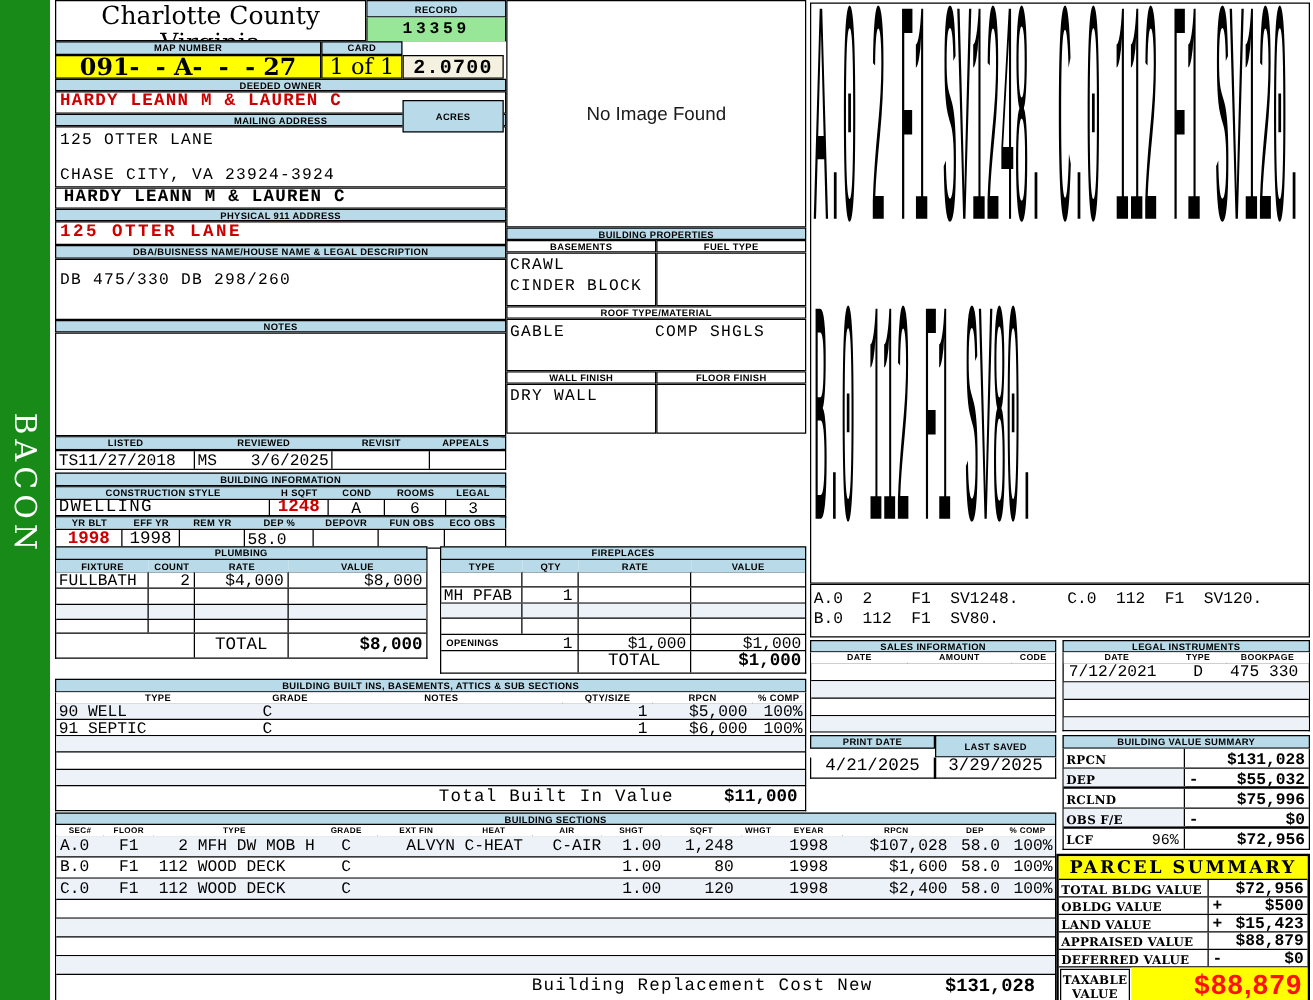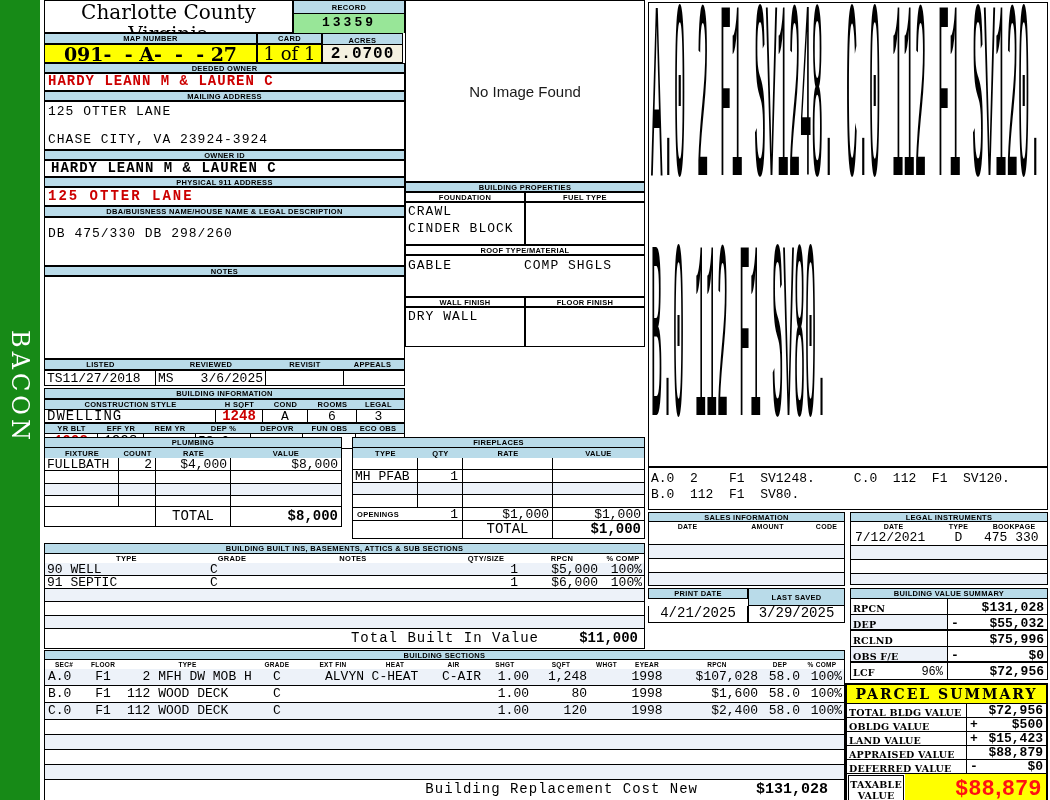--- a/index.html
+++ b/index.html
@@ -65,38 +65,37 @@
       </div>
       <div style="width:112px;">
         <div class="hdr" style="height:14px;">RECORD</div>
         <div class="bx b mono cell-c" style="height:19px;background:#98e698;font-size:13px;line-height:18px;letter-spacing:3px;border-top:none;">13359</div>
       </div>
     </div>
 
     <div class="row" style="height:11px;">
       <div class="hdr" style="width:213px;height:11px;">MAP NUMBER</div>
       <div class="hdr" style="width:65px;height:11px;">CARD</div>
-      <div class="hdr" style="width:81px;height:14px;">ACRES</div>
+      <div class="hdr" style="width:81px;height:26px;margin-top:47px;">ACRES</div>
     </div>
     <div class="row" style="height:19px;">
       <div class="bx cell-c pre" style="width:213px;background:#ffff00;font:bold 19px 'DejaVu Serif',serif;line-height:18px;">091-  - A-  -  - 27</div>
       <div class="bx cell-c" style="width:65px;background:#ffff00;font:18px 'DejaVu Serif',serif;line-height:18px;">1 of 1</div>
       <div class="bx cell-c mono b" style="width:81px;background:#f4f1e0;font-size:16px;line-height:18px;letter-spacing:1px;">2.0700</div>
     </div>
 
     <div class="hdr" style="height:10px;">DEEDED OWNER</div>
     <div class="bx mono b red" style="height:16px;font-size:14px;line-height:15px;padding-left:3px;letter-spacing:1px;">HARDY LEANN M &amp; LAUREN C</div>
 
     <div class="hdr" style="height:10px;">MAILING ADDRESS</div>
     <div class="bx" style="height:47px;">
       <div class="mono fs13" style="padding:3px 0 0 3px;letter-spacing:1px;">125 OTTER LANE</div>
       <div class="mono fs13" style="padding:15px 0 0 3px;letter-spacing:1px;">CHASE CITY, VA 23924-3924</div>
     </div>
 
-    <div class="hdr" style="height:10px;">OWNER ID</div>
     <div class="bx mono b" style="height:15px;font-size:14px;line-height:14px;padding-left:6px;letter-spacing:1px;">HARDY LEANN M &amp; LAUREN C</div>
 
     <div class="hdr" style="height:10px;">PHYSICAL 911 ADDRESS</div>
     <div class="bx mono b red" style="height:17px;font-size:14px;line-height:16px;padding-left:3px;letter-spacing:2px;">125 OTTER LANE</div>
 
     <div class="hdr" style="height:11px;">DBA/BUISNESS NAME/HOUSE NAME &amp; LEGAL DESCRIPTION</div>
     <div class="bx" style="height:47px;">
       <div class="mono fs13" style="padding:9px 0 0 3px;letter-spacing:1px;">DB 475/330 DB 298/260</div>
     </div>
 
@@ -370,21 +369,21 @@
     </div>
   </div>
 
   <div class="abs bx" style="left:405px;top:0;width:240px;height:182px;display:flex;align-items:center;justify-content:center;">
     <span style="font:15px 'Liberation Sans',sans-serif;color:#1a1a1a;">No Image Found</span>
   </div>
 
   <div class="abs" style="left:405px;top:182px;width:240px;">
     <div class="hdr" style="height:10px;">BUILDING PROPERTIES</div>
     <div class="row">
-      <div class="hdr" style="width:120px;height:10px;background:#fff;">FOUNDATION</div>
+      <div class="hdr" style="width:120px;height:10px;background:#fff;">BASEMENTS</div>
       <div class="hdr" style="width:120px;height:10px;background:#fff;">FUEL TYPE</div>
     </div>
     <div class="row">
       <div class="bx" style="width:120px;height:43px;">
         <div class="mono fs13" style="padding:2px 0 0 2px;letter-spacing:1px;">CRAWL</div>
         <div class="mono fs13" style="padding:4px 0 0 2px;letter-spacing:1px;">CINDER BLOCK</div>
       </div>
       <div class="bx" style="width:120px;height:43px;"></div>
     </div>
     <div class="hdr" style="height:10px;background:#fff;">ROOF TYPE/MATERIAL</div>

